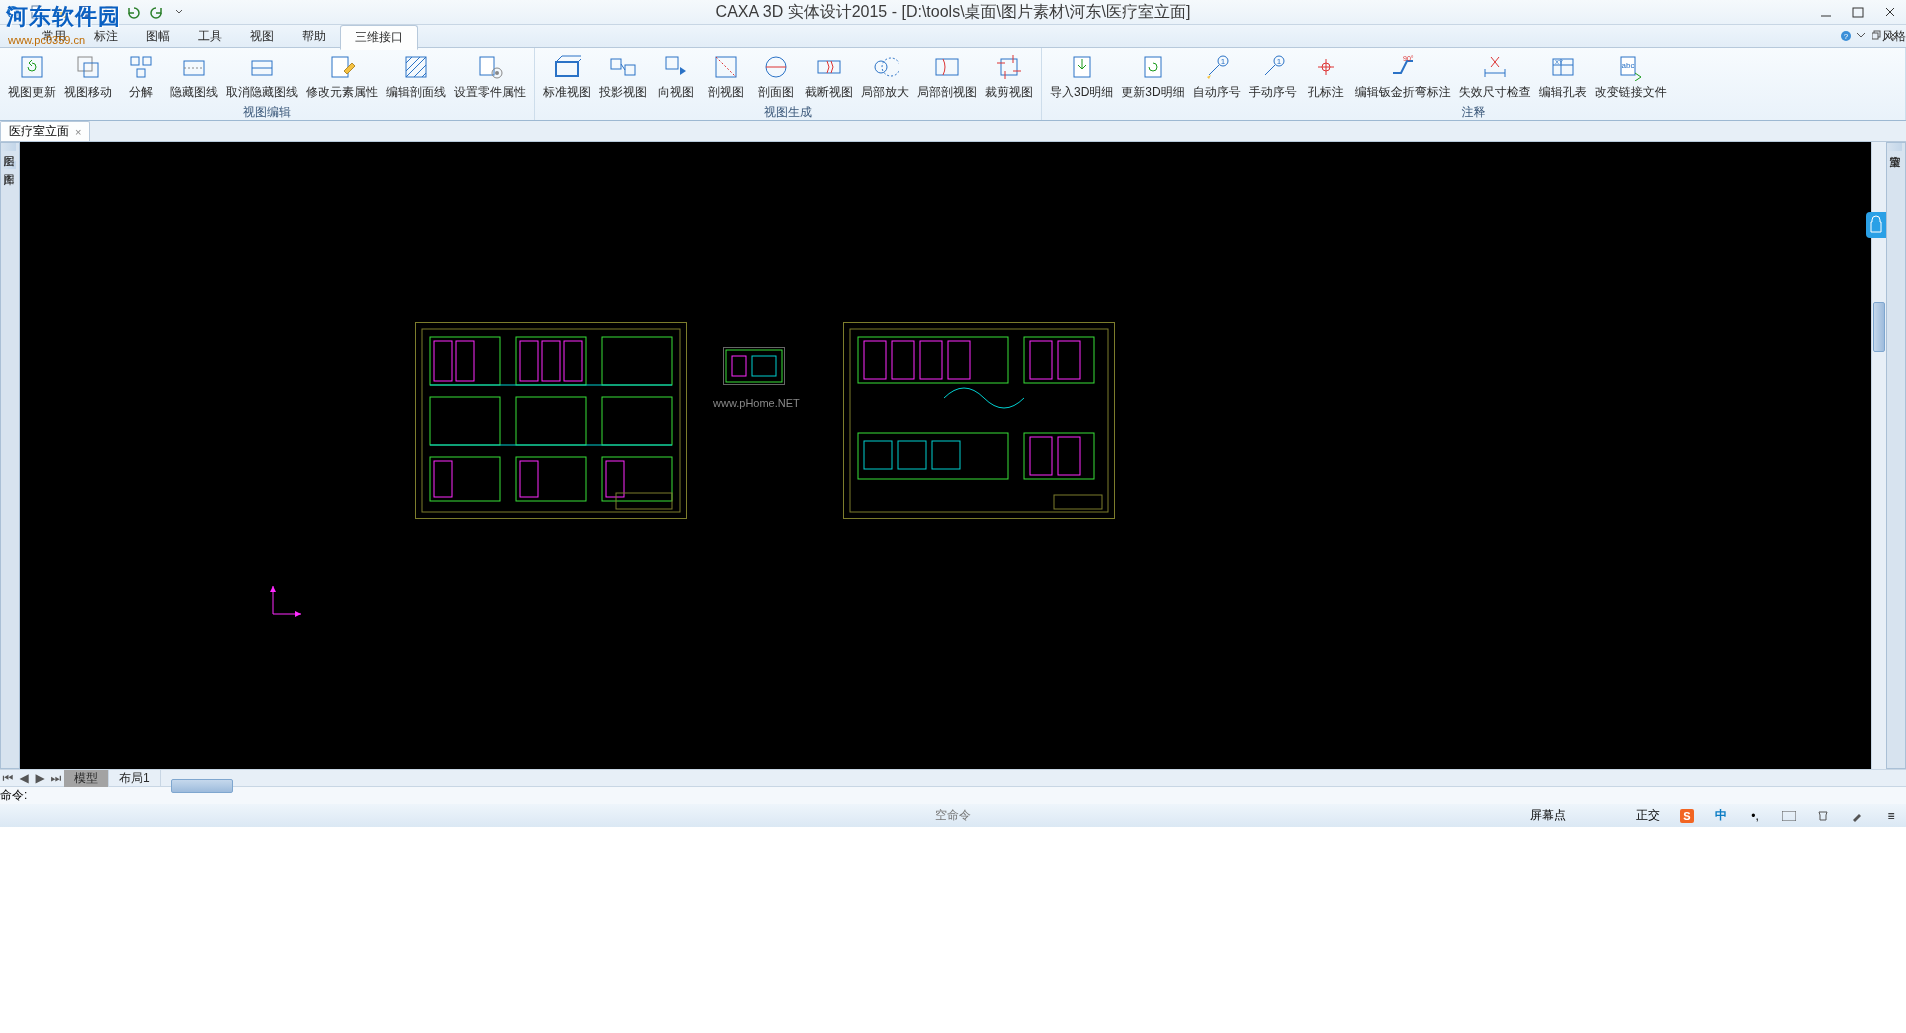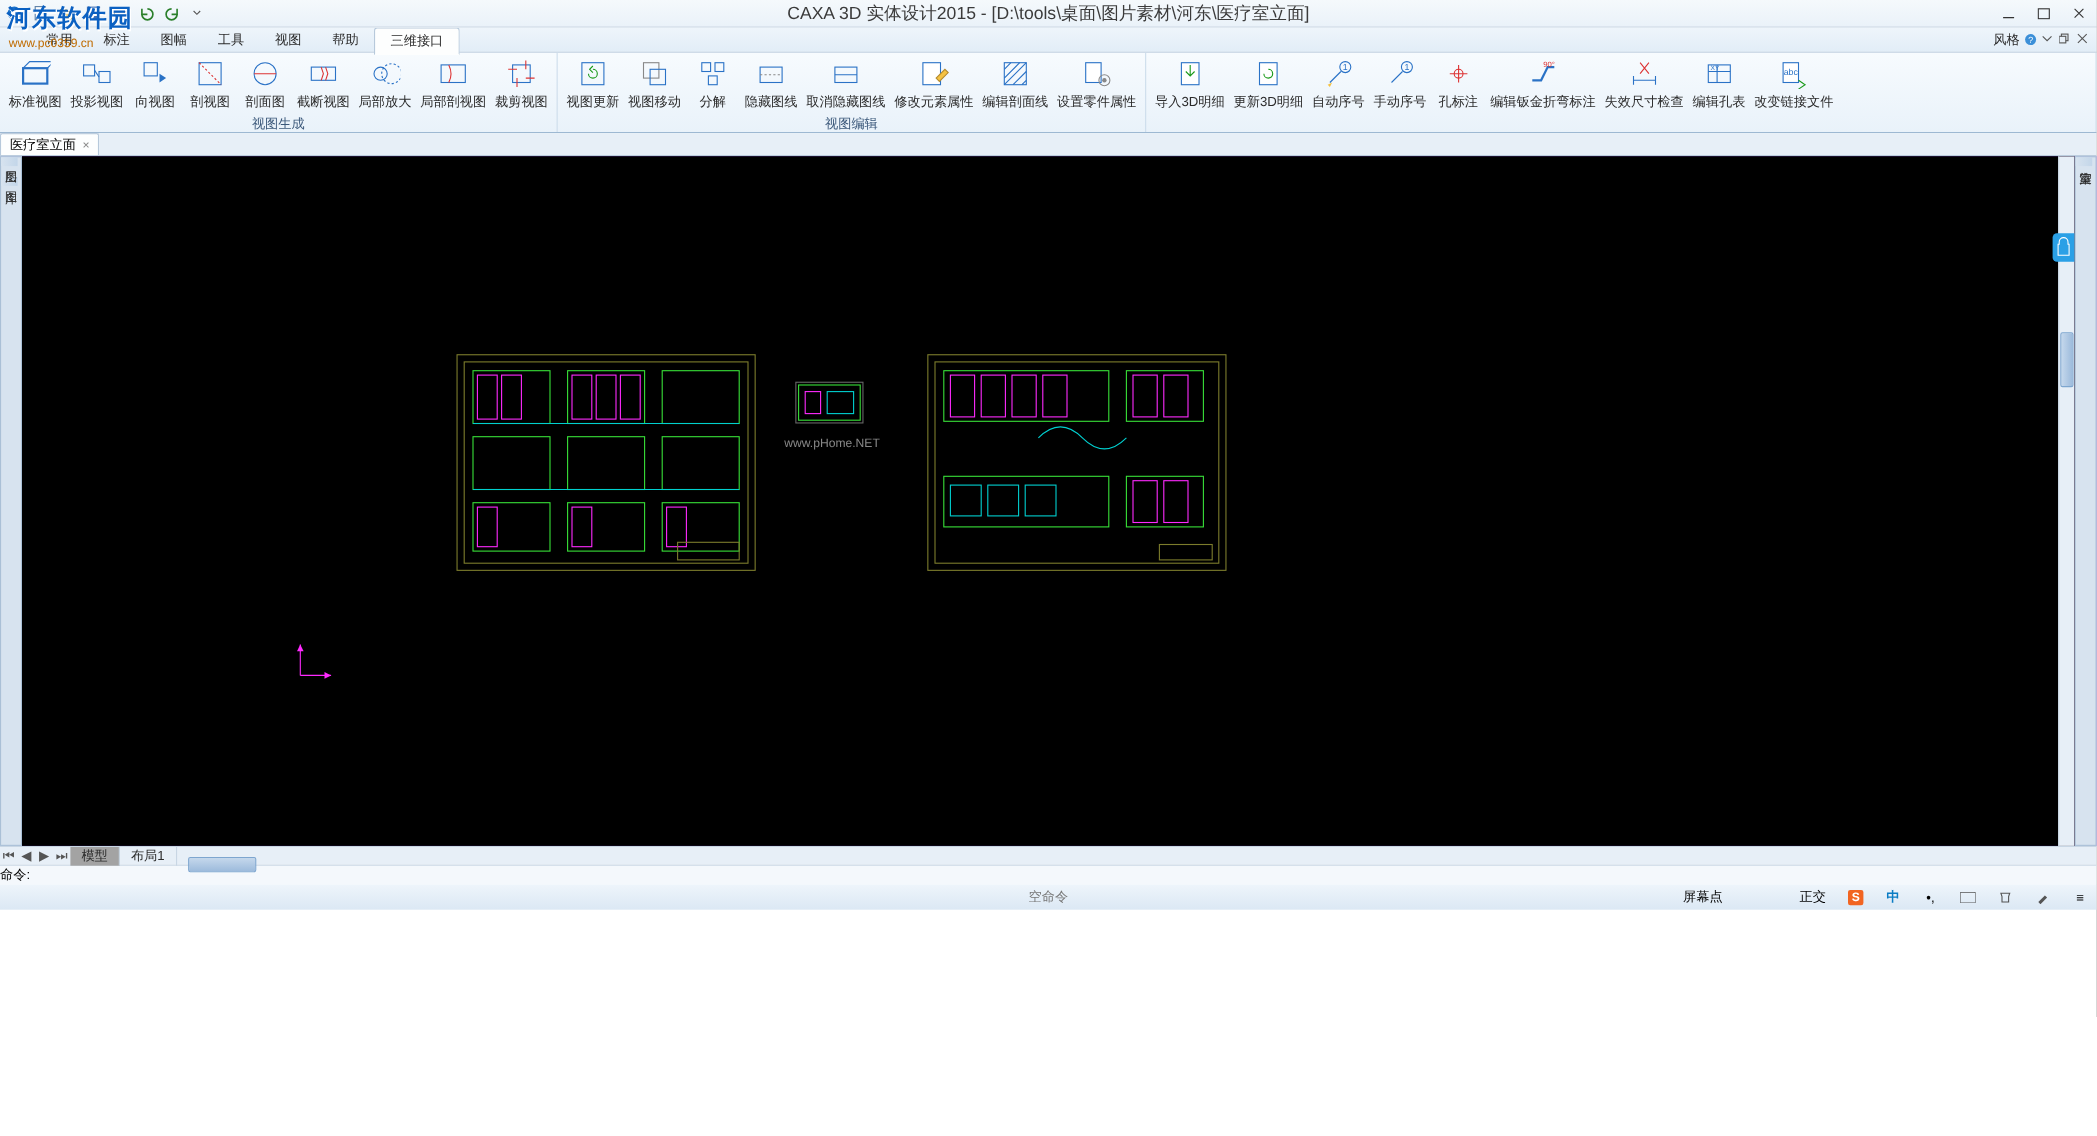--- a/index.html
+++ b/index.html
@@ -8,21 +8,21 @@
   .qa-icon{width:16px;height:14px;display:inline-block}
   .title-text{position:absolute;left:50%;transform:translateX(-50%);color:#3b3b3b;font-size:16px}
   .win-ctrl{position:absolute;right:0;display:flex}
   .win-btn{width:32px;height:24px;display:flex;align-items:center;justify-content:center;color:#555}
   .overlay-logo{position:absolute;left:0;top:0;z-index:40;pointer-events:none}
   .overlay-logo .t1{font-size:22px;font-weight:bold;color:#0a60c2;text-shadow:1px 1px #fff;padding:2px 6px;letter-spacing:1px}
   .overlay-logo .t2{font-size:11px;color:#bf6b00;padding-left:8px}
   .menubar{height:22px;background:linear-gradient(#eef5fb,#e2edf7);display:flex;align-items:center;padding-left:28px;border-bottom:1px solid #b7c9db}
   .menu-item{padding:3px 14px;color:#2b2b2b;font-size:12px}
   .menu-item.active{background:#fdfefe;border:1px solid #b7c9db;border-bottom:1px solid #fdfefe;border-radius:3px 3px 0 0;position:relative;top:1px}
-  .style-right{margin-left:auto;padding-right:70px;color:#2b2b2b}
+  .style-right{margin-left:auto;color:#2b2b2b}
   .menubar-icons{position:absolute;right:6px;display:flex;gap:4px;align-items:center}
   .sm-ico{width:12px;height:12px;display:inline-block}
   .ribbon{height:72px;background:linear-gradient(#f7fbfe,#e9f2fa);border-bottom:1px solid #9db8d2;display:flex}
   .rgroup{display:flex;flex-direction:column;padding:2px 4px;border-right:1px solid #cdddeb}
   .rgroup .btns{display:flex;flex:1;align-items:flex-start}
   .rgroup .label{text-align:center;color:#3b587a;font-size:12px;padding:1px 0}
   .rbtn{display:flex;flex-direction:column;align-items:center;justify-content:flex-start;padding:2px 4px;min-width:42px;cursor:default}
   .rbtn .glyph{height:30px;display:flex;align-items:center;justify-content:center;margin-bottom:2px}
   .rbtn .cap{color:#2b2b2b;font-size:12px;text-align:center;white-space:nowrap}
   .tabbar{height:20px;background:#e7eff7;display:flex;align-items:center;border-bottom:1px solid #b7c9db}
@@ -166,20 +166,101 @@
   </div>
 </div>
 
 <div class="ribbon">
 
   <div class="rgroup">
     <div class="btns">
       <div class="rbtn">
           <div class="glyph">
             <svg width="28" height="28">
+              <rect x="4" y="4" width="20" height="20" fill="none" stroke="#2a72c6"></rect>
+              <path d="M10 14a4 4 0 1 0 4-4" fill="none" stroke="#1a9a1a"></path>
+              <path d="M14 7l-3 3 3 3" fill="none" stroke="#1a9a1a"></path>
+            </svg>
+          </div>
+          <div class="cap">视图更新</div>
+        </div>
+      <div class="rbtn">
+          <div class="glyph">
+            <svg width="28" height="28">
+              <rect x="4" y="4" width="14" height="14" fill="none" stroke="#888"></rect>
+              <rect x="10" y="10" width="14" height="14" fill="none" stroke="#2a72c6"></rect>
+            </svg>
+          </div>
+          <div class="cap">视图移动</div>
+        </div>
+      <div class="rbtn">
+          <div class="glyph">
+            <svg width="28" height="28">
+              <rect x="4" y="4" width="8" height="8" fill="none" stroke="#2a72c6"></rect>
+              <rect x="16" y="4" width="8" height="8" fill="none" stroke="#2a72c6"></rect>
+              <rect x="10" y="16" width="8" height="8" fill="none" stroke="#2a72c6"></rect>
+            </svg>
+          </div>
+          <div class="cap">分解</div>
+        </div>
+      <div class="rbtn">
+          <div class="glyph">
+            <svg width="28" height="28">
+              <rect x="4" y="8" width="20" height="14" fill="none" stroke="#2a72c6"></rect>
+              <line x1="4" y1="15" x2="24" y2="15" stroke="#888" stroke-dasharray="2 2"></line>
+            </svg>
+          </div>
+          <div class="cap">隐藏图线</div>
+        </div>
+      <div class="rbtn">
+          <div class="glyph">
+            <svg width="28" height="28">
+              <rect x="4" y="8" width="20" height="14" fill="none" stroke="#2a72c6"></rect>
+              <line x1="4" y1="15" x2="24" y2="15" stroke="#2a72c6"></line>
+            </svg>
+          </div>
+          <div class="cap">取消隐藏图线</div>
+        </div>
+      <div class="rbtn">
+          <div class="glyph">
+            <svg width="28" height="28">
+              <rect x="4" y="4" width="16" height="20" fill="#fff" stroke="#2a72c6"></rect>
+              <path d="M16 18l8-8 3 3-8 8z" fill="#f5c242" stroke="#b38a2f"></path>
+            </svg>
+          </div>
+          <div class="cap">修改元素属性</div>
+        </div>
+      <div class="rbtn">
+          <div class="glyph">
+            <svg width="28" height="28">
+              <rect x="4" y="4" width="20" height="20" fill="none" stroke="#2a72c6"></rect>
+              <path d="M4 10l6-6M4 18l14-14M4 24l20-20M12 24l12-12M20 24l4-4" stroke="#2a72c6"></path>
+            </svg>
+          </div>
+          <div class="cap">编辑剖面线</div>
+        </div>
+      <div class="rbtn">
+          <div class="glyph">
+            <svg width="28" height="28">
+              <rect x="4" y="4" width="14" height="18" fill="#fff" stroke="#2a72c6"></rect>
+              <circle cx="21" cy="20" r="5" fill="none" stroke="#888"></circle>
+              <circle cx="21" cy="20" r="2" fill="#888"></circle>
+            </svg>
+          </div>
+          <div class="cap">设置零件属性</div>
+        </div>
+    </div>
+    <div class="label">视图编辑</div>
+  </div>
+
+  <div class="rgroup">
+    <div class="btns">
+      <div class="rbtn">
+          <div class="glyph">
+            <svg width="28" height="28">
               <rect x="3" y="9" width="22" height="14" fill="none" stroke="#2a72c6" stroke-width="2"></rect>
               <path d="M3 9l6-6h22l-6 6z" fill="none" stroke="#2a72c6"></path>
             </svg>
           </div>
           <div class="cap">标准视图</div>
         </div>
       <div class="rbtn">
           <div class="glyph">
             <svg width="28" height="28">
               <rect x="2" y="6" width="10" height="10" fill="none" stroke="#2a72c6"></rect>
@@ -247,101 +328,20 @@
           <div class="glyph">
             <svg width="28" height="28">
               <rect x="6" y="6" width="16" height="16" fill="none" stroke="#2a72c6"></rect>
               <path d="M2 10h8M18 2v8M10 26v-8M26 18h-8" stroke="#d33"></path>
             </svg>
           </div>
           <div class="cap">裁剪视图</div>
         </div>
     </div>
     <div class="label">视图生成</div>
-  </div>
-
-  <div class="rgroup">
-    <div class="btns">
-      <div class="rbtn">
-          <div class="glyph">
-            <svg width="28" height="28">
-              <rect x="4" y="4" width="20" height="20" fill="none" stroke="#2a72c6"></rect>
-              <path d="M10 14a4 4 0 1 0 4-4" fill="none" stroke="#1a9a1a"></path>
-              <path d="M14 7l-3 3 3 3" fill="none" stroke="#1a9a1a"></path>
-            </svg>
-          </div>
-          <div class="cap">视图更新</div>
-        </div>
-      <div class="rbtn">
-          <div class="glyph">
-            <svg width="28" height="28">
-              <rect x="4" y="4" width="14" height="14" fill="none" stroke="#888"></rect>
-              <rect x="10" y="10" width="14" height="14" fill="none" stroke="#2a72c6"></rect>
-            </svg>
-          </div>
-          <div class="cap">视图移动</div>
-        </div>
-      <div class="rbtn">
-          <div class="glyph">
-            <svg width="28" height="28">
-              <rect x="4" y="4" width="8" height="8" fill="none" stroke="#2a72c6"></rect>
-              <rect x="16" y="4" width="8" height="8" fill="none" stroke="#2a72c6"></rect>
-              <rect x="10" y="16" width="8" height="8" fill="none" stroke="#2a72c6"></rect>
-            </svg>
-          </div>
-          <div class="cap">分解</div>
-        </div>
-      <div class="rbtn">
-          <div class="glyph">
-            <svg width="28" height="28">
-              <rect x="4" y="8" width="20" height="14" fill="none" stroke="#2a72c6"></rect>
-              <line x1="4" y1="15" x2="24" y2="15" stroke="#888" stroke-dasharray="2 2"></line>
-            </svg>
-          </div>
-          <div class="cap">隐藏图线</div>
-        </div>
-      <div class="rbtn">
-          <div class="glyph">
-            <svg width="28" height="28">
-              <rect x="4" y="8" width="20" height="14" fill="none" stroke="#2a72c6"></rect>
-              <line x1="4" y1="15" x2="24" y2="15" stroke="#2a72c6"></line>
-            </svg>
-          </div>
-          <div class="cap">取消隐藏图线</div>
-        </div>
-      <div class="rbtn">
-          <div class="glyph">
-            <svg width="28" height="28">
-              <rect x="4" y="4" width="16" height="20" fill="#fff" stroke="#2a72c6"></rect>
-              <path d="M16 18l8-8 3 3-8 8z" fill="#f5c242" stroke="#b38a2f"></path>
-            </svg>
-          </div>
-          <div class="cap">修改元素属性</div>
-        </div>
-      <div class="rbtn">
-          <div class="glyph">
-            <svg width="28" height="28">
-              <rect x="4" y="4" width="20" height="20" fill="none" stroke="#2a72c6"></rect>
-              <path d="M4 10l6-6M4 18l14-14M4 24l20-20M12 24l12-12M20 24l4-4" stroke="#2a72c6"></path>
-            </svg>
-          </div>
-          <div class="cap">编辑剖面线</div>
-        </div>
-      <div class="rbtn">
-          <div class="glyph">
-            <svg width="28" height="28">
-              <rect x="4" y="4" width="14" height="18" fill="#fff" stroke="#2a72c6"></rect>
-              <circle cx="21" cy="20" r="5" fill="none" stroke="#888"></circle>
-              <circle cx="21" cy="20" r="2" fill="#888"></circle>
-            </svg>
-          </div>
-          <div class="cap">设置零件属性</div>
-        </div>
-    </div>
-    <div class="label">视图编辑</div>
   </div>
 
   <div class="rgroup" style="flex:1">
     <div class="btns">
       <div class="rbtn">
           <div class="glyph">
             <svg width="28" height="28">
               <rect x="6" y="4" width="16" height="20" fill="#fff" stroke="#2a72c6"></rect>
               <path d="M14 6v10M10 12l4 4 4-4" fill="none" stroke="#1a9a1a"></path>
             </svg>
@@ -423,20 +423,21 @@
           <div class="glyph">
             <svg width="28" height="28">
               <rect x="4" y="4" width="14" height="18" fill="#fff" stroke="#2a72c6"></rect>
               <text x="11" y="15" text-anchor="middle" font-size="8" fill="#2a72c6">abc</text>
               <path d="M18 20l6 4-6 4" fill="none" stroke="#1a9a1a"></path>
             </svg>
           </div>
           <div class="cap">改变链接文件</div>
         </div>
     </div>
+    <div class="label">注释</div>
   </div>
 </div>
 
 <div class="tabbar">
   <div class="doc-tab">
     <span>医疗室立面</span>
     <span class="x">×</span>
   </div>
 </div>
 

